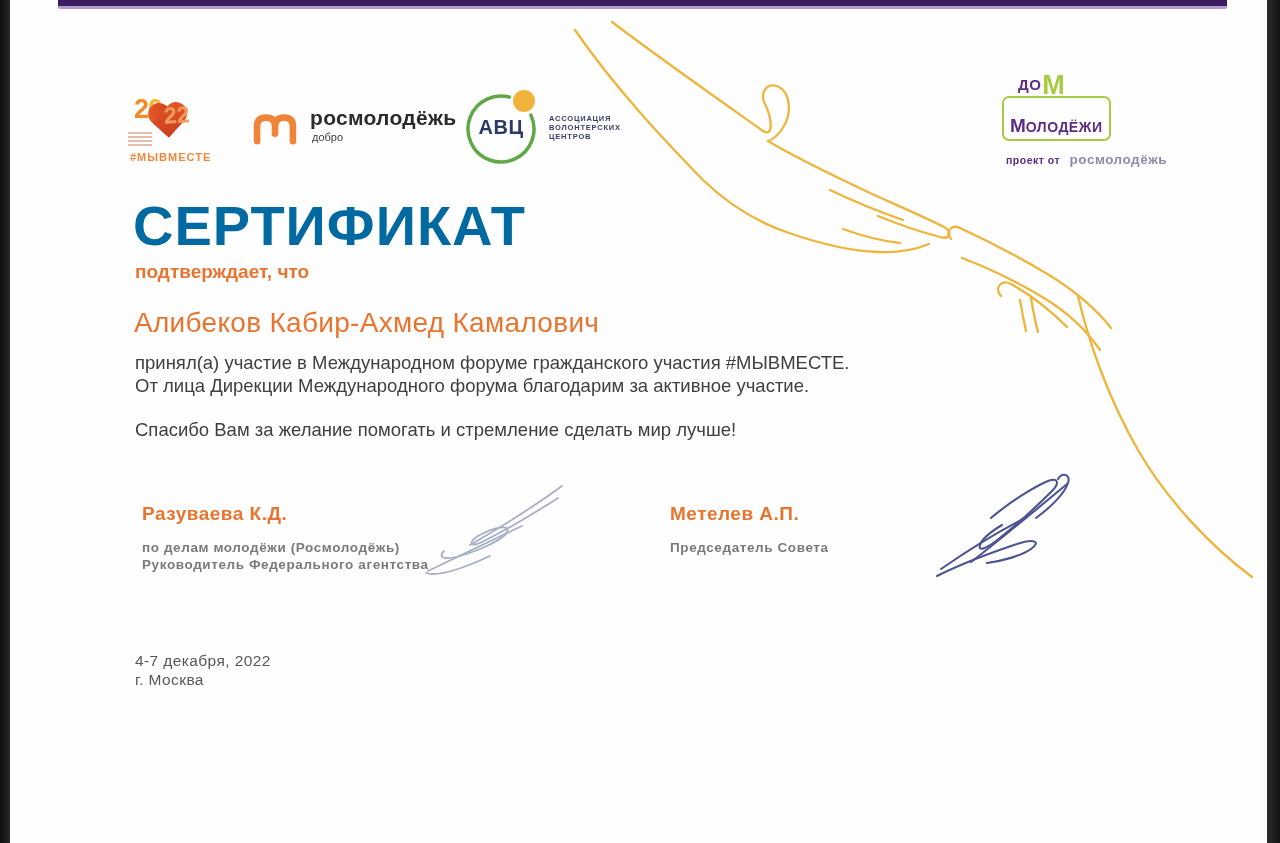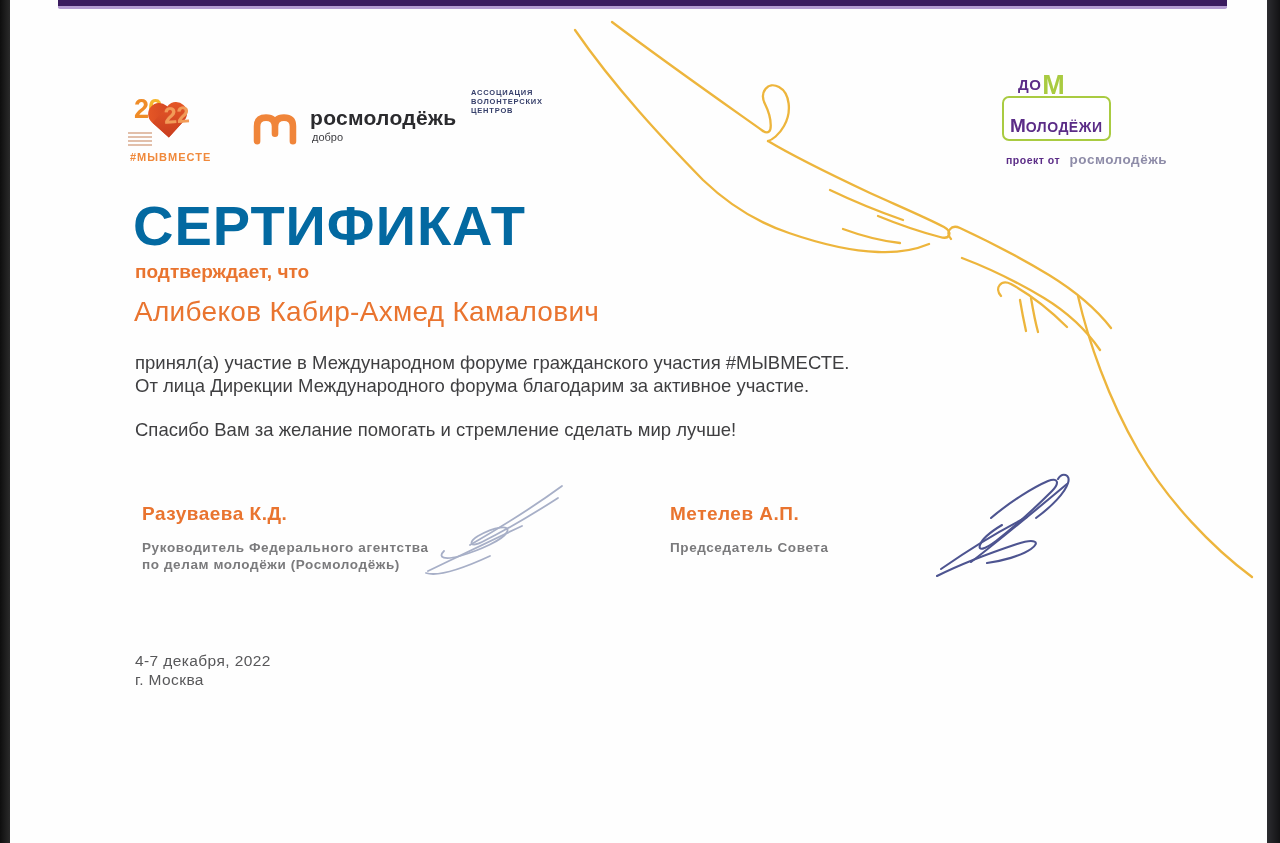--- a/index.html
+++ b/index.html
@@ -50,21 +50,21 @@
   .dom-m2 { font-size:19px; font-weight:800; color:#5b2c87; }
   .dom-rest { font-size:14px; font-weight:800; color:#5b2c87; letter-spacing:.5px; }
   .dom-l3 { margin-top:9px; margin-left:4px; white-space:nowrap; }
   .dom-proj { font-size:10.5px; font-weight:700; color:#5b2c87; letter-spacing:.5px; }
   .dom-brand { font-size:13.5px; font-weight:600; color:#8e8ca8; letter-spacing:.5px; margin-left:5px; }
 
   
   .cert-title { position:absolute; left:133px; top:193px; font-size:56px; font-weight:800;
                 color:#0369a1; letter-spacing:1px; }
   .cert-confirms { position:absolute; left:135px; top:261px; font-size:19px; font-weight:700; color:#e9742f; }
-  .cert-name { position:absolute; left:134px; top:296px; font-size:28px; font-weight:500;
+  .cert-name { position:absolute; left:134px; top:307px; font-size:28px; font-weight:500;
                color:#e9742f; letter-spacing:.3px; }
   .cert-body { position:absolute; left:135px; top:351px; font-size:18.5px; color:#3f3f41; line-height:23px; }
   .cert-body .p2 { margin-top:21px; }
 
   .sig-block { position:absolute; top:503px; }
   .sig-left { left:142px; } .sig-right { left:670px; }
   .sig-name { font-size:19px; font-weight:700; color:#e9742f; letter-spacing:.5px; }
   .sig-role { margin-top:14px; font-size:13.5px; font-weight:700; color:#7a7a7c;
               letter-spacing:.6px; line-height:17px; }
 
@@ -114,20 +114,27 @@
     <svg width="46" height="34" viewBox="0 0 48 36" fill="none" stroke="#f0853a" stroke-width="7" stroke-linecap="round">
       <path d="M5 31 V15 Q5 6 14.5 6 Q24 6 24 15 V23 M24 15 Q24 6 33.5 6 Q43 6 43 15 V31"></path>
     </svg>
     <div class="txt">
       <div class="t1">росмолодёжь</div>
       <div class="t2">добро</div>
     </div>
   </div>
 
   <div class="logo-avc">
+    <div class="avc-circ">
+      <svg width="78" height="78" viewBox="0 0 78 78">
+        <circle cx="39" cy="41" r="33" fill="none" stroke="#5FA845" stroke-width="3.5" stroke-linecap="round" stroke-dasharray="178 30" transform="rotate(-25 39 41)"></circle>
+        <circle cx="62" cy="13" r="11" fill="#F2B33C"></circle>
+      </svg>
+      <div class="avc-abbr">АВЦ</div>
+    </div>
     <div class="avc-text">
       <div>АССОЦИАЦИЯ</div>
       <div>ВОЛОНТЕРСКИХ</div>
       <div>ЦЕНТРОВ</div>
     </div>
   </div>
 
   <div class="logo-dom">
     <div class="dom-l1">
       <span class="dom-do">ДО</span><span class="dom-m1">М</span>
@@ -147,22 +154,22 @@
 
   <div class="cert-body">
     <div>принял(а) участие в Международном форуме гражданского участия #МЫВМЕСТЕ.</div>
     <div>От лица Дирекции Международного форума благодарим за активное участие.</div>
     <div class="p2">Спасибо Вам за желание помогать и стремление сделать мир лучше!</div>
   </div>
 
   <div class="sig-block sig-left">
     <div class="sig-name">Разуваева К.Д.</div>
     <div class="sig-role">
+      <div>по делам молодёжи (Росмолодёжь)</div>
       <div>Руководитель Федерального агентства</div>
-      <div>по делам молодёжи (Росмолодёжь)</div>
     </div>
   </div>
 
   <svg class="overlay" style="left:410px; top:468px; width:175px; height:120px;" viewBox="0 0 175 120" fill="none" stroke="#A7AFC7" stroke-width="1.8" stroke-linecap="round">
     <path d="M 152,18 C 122,40 86,62 60,77"></path>
     <path d="M 148,30 C 120,48 92,64 72,74 C 60,80 58,74 68,68 C 84,59 101,56 97,64 C 93,72 70,82 50,88 C 35,92 27,90 34,83"></path>
     <path d="M 18,103 C 45,90 82,72 112,58"></path>
     <path d="M 16,105 C 28,109 54,100 80,88"></path>
   </svg>
 

